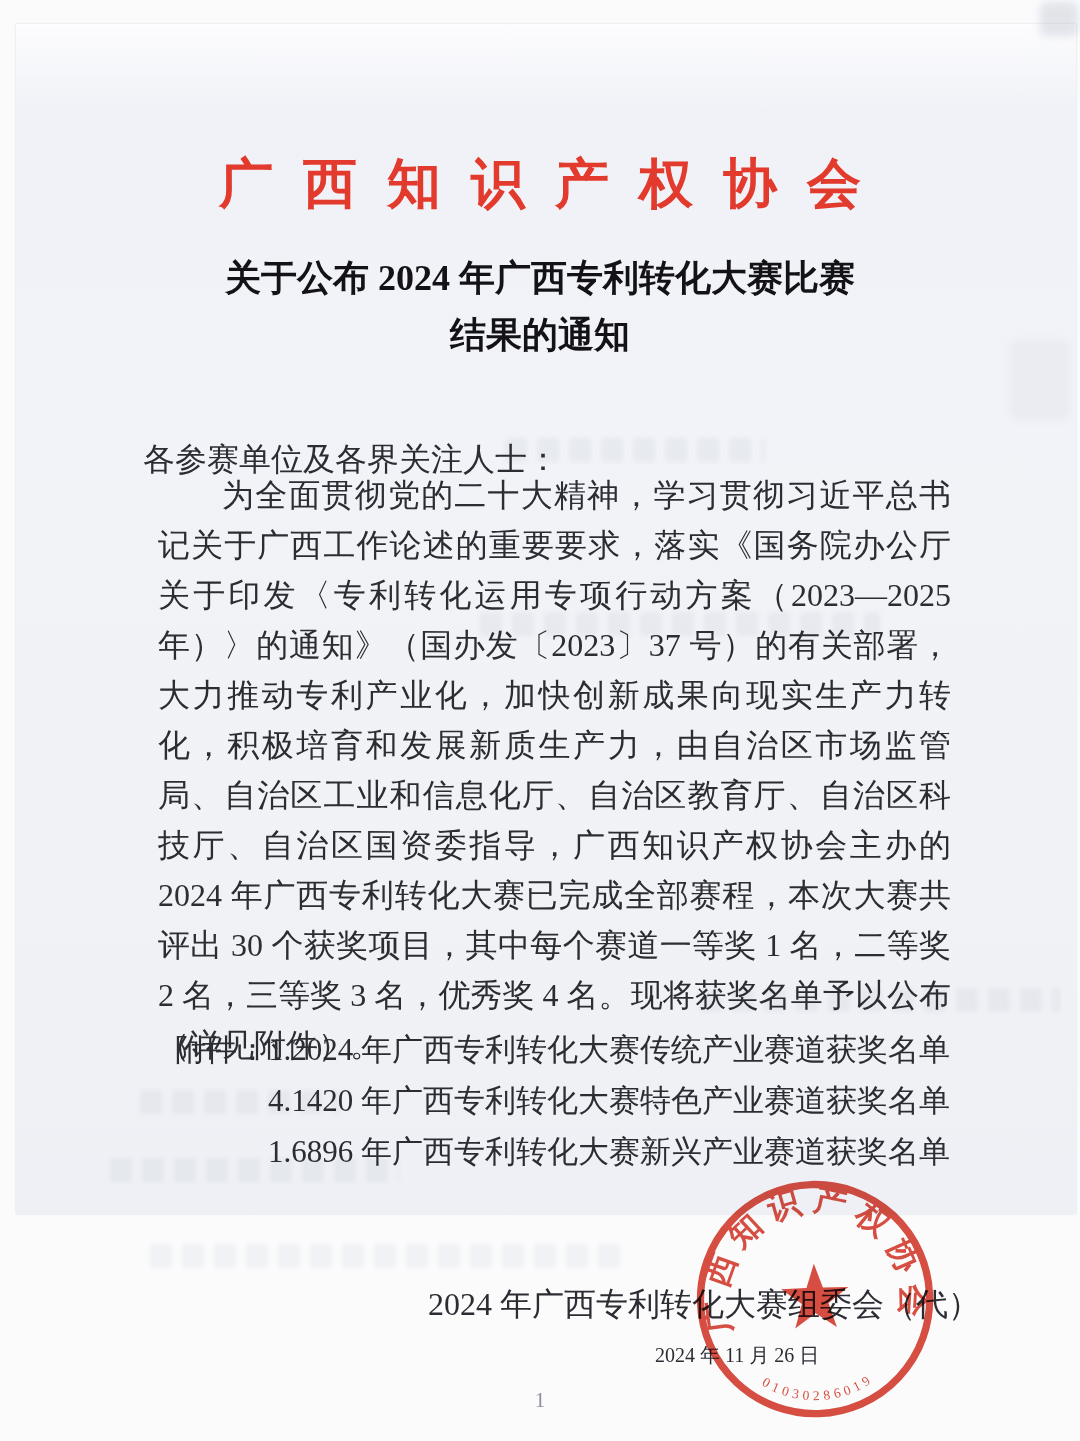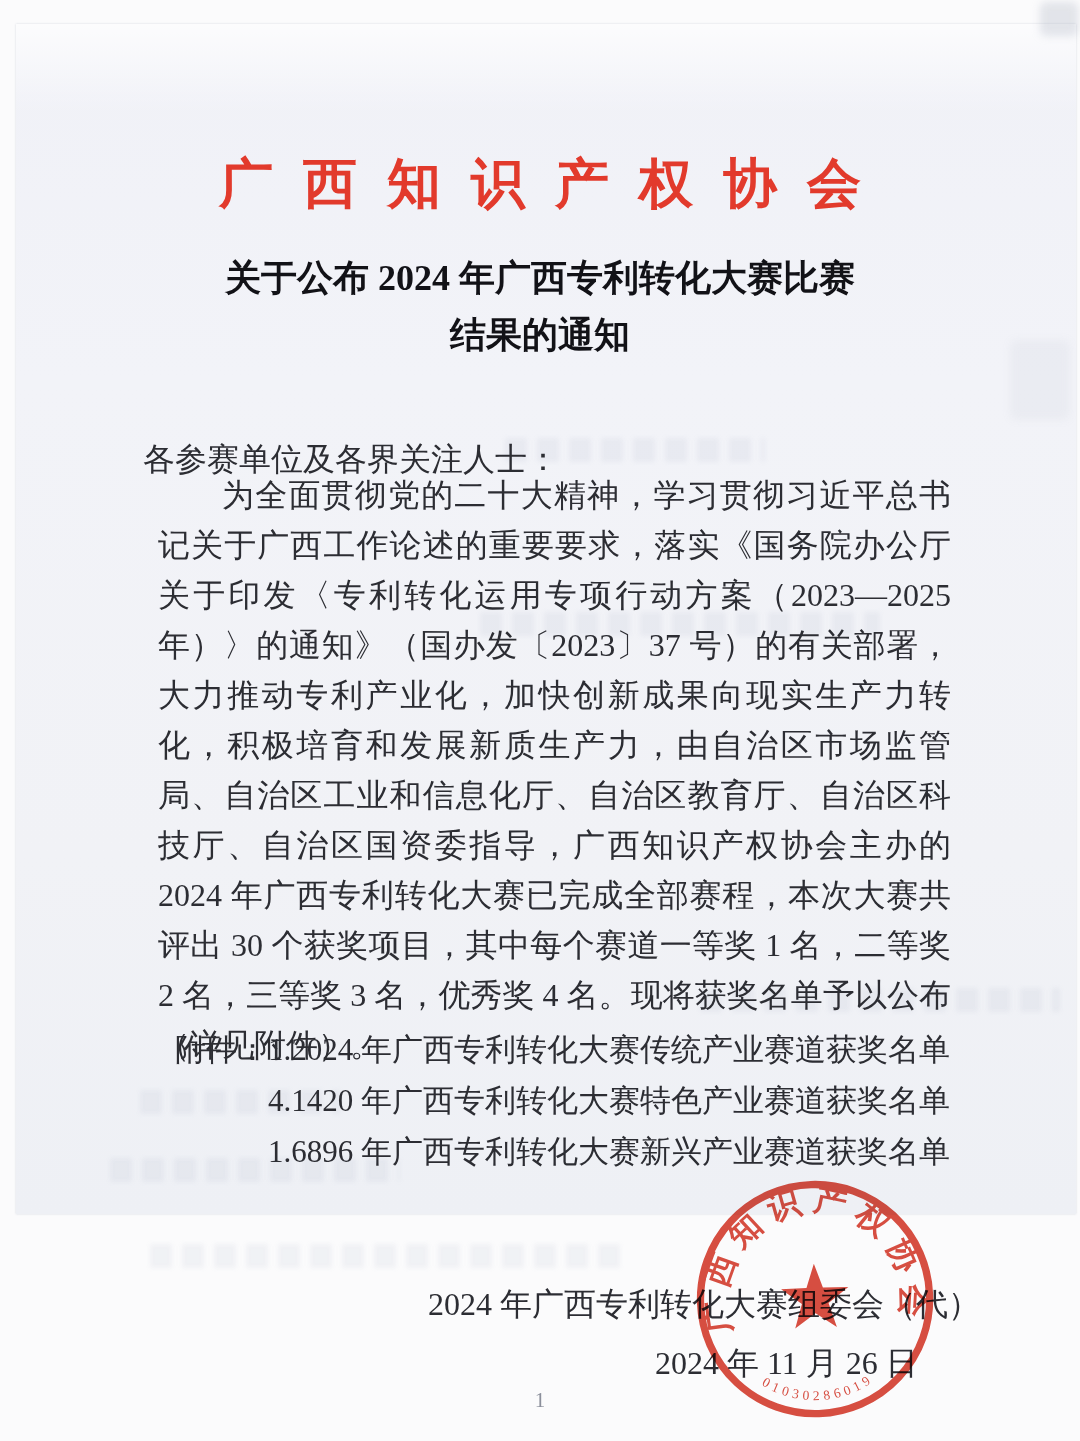--- a/index.html
+++ b/index.html
@@ -95,21 +95,21 @@
   .signature {
     position: absolute;
     left: 428px; top: 1283px;
     font-size: 32px;
     color: #2c2d33;
     white-space: nowrap;
   }
   .date {
     position: absolute;
     left: 655px; top: 1342px;
-    font-size: 32px;
+    font-size: 20px;
     color: #2c2d33;
     white-space: nowrap;
   }
   .page-num {
     position: absolute;
     left: 0; right: 0; top: 1388px;
     text-align: center;
     font-size: 21px;
     color: #8b8f9b;
   }

